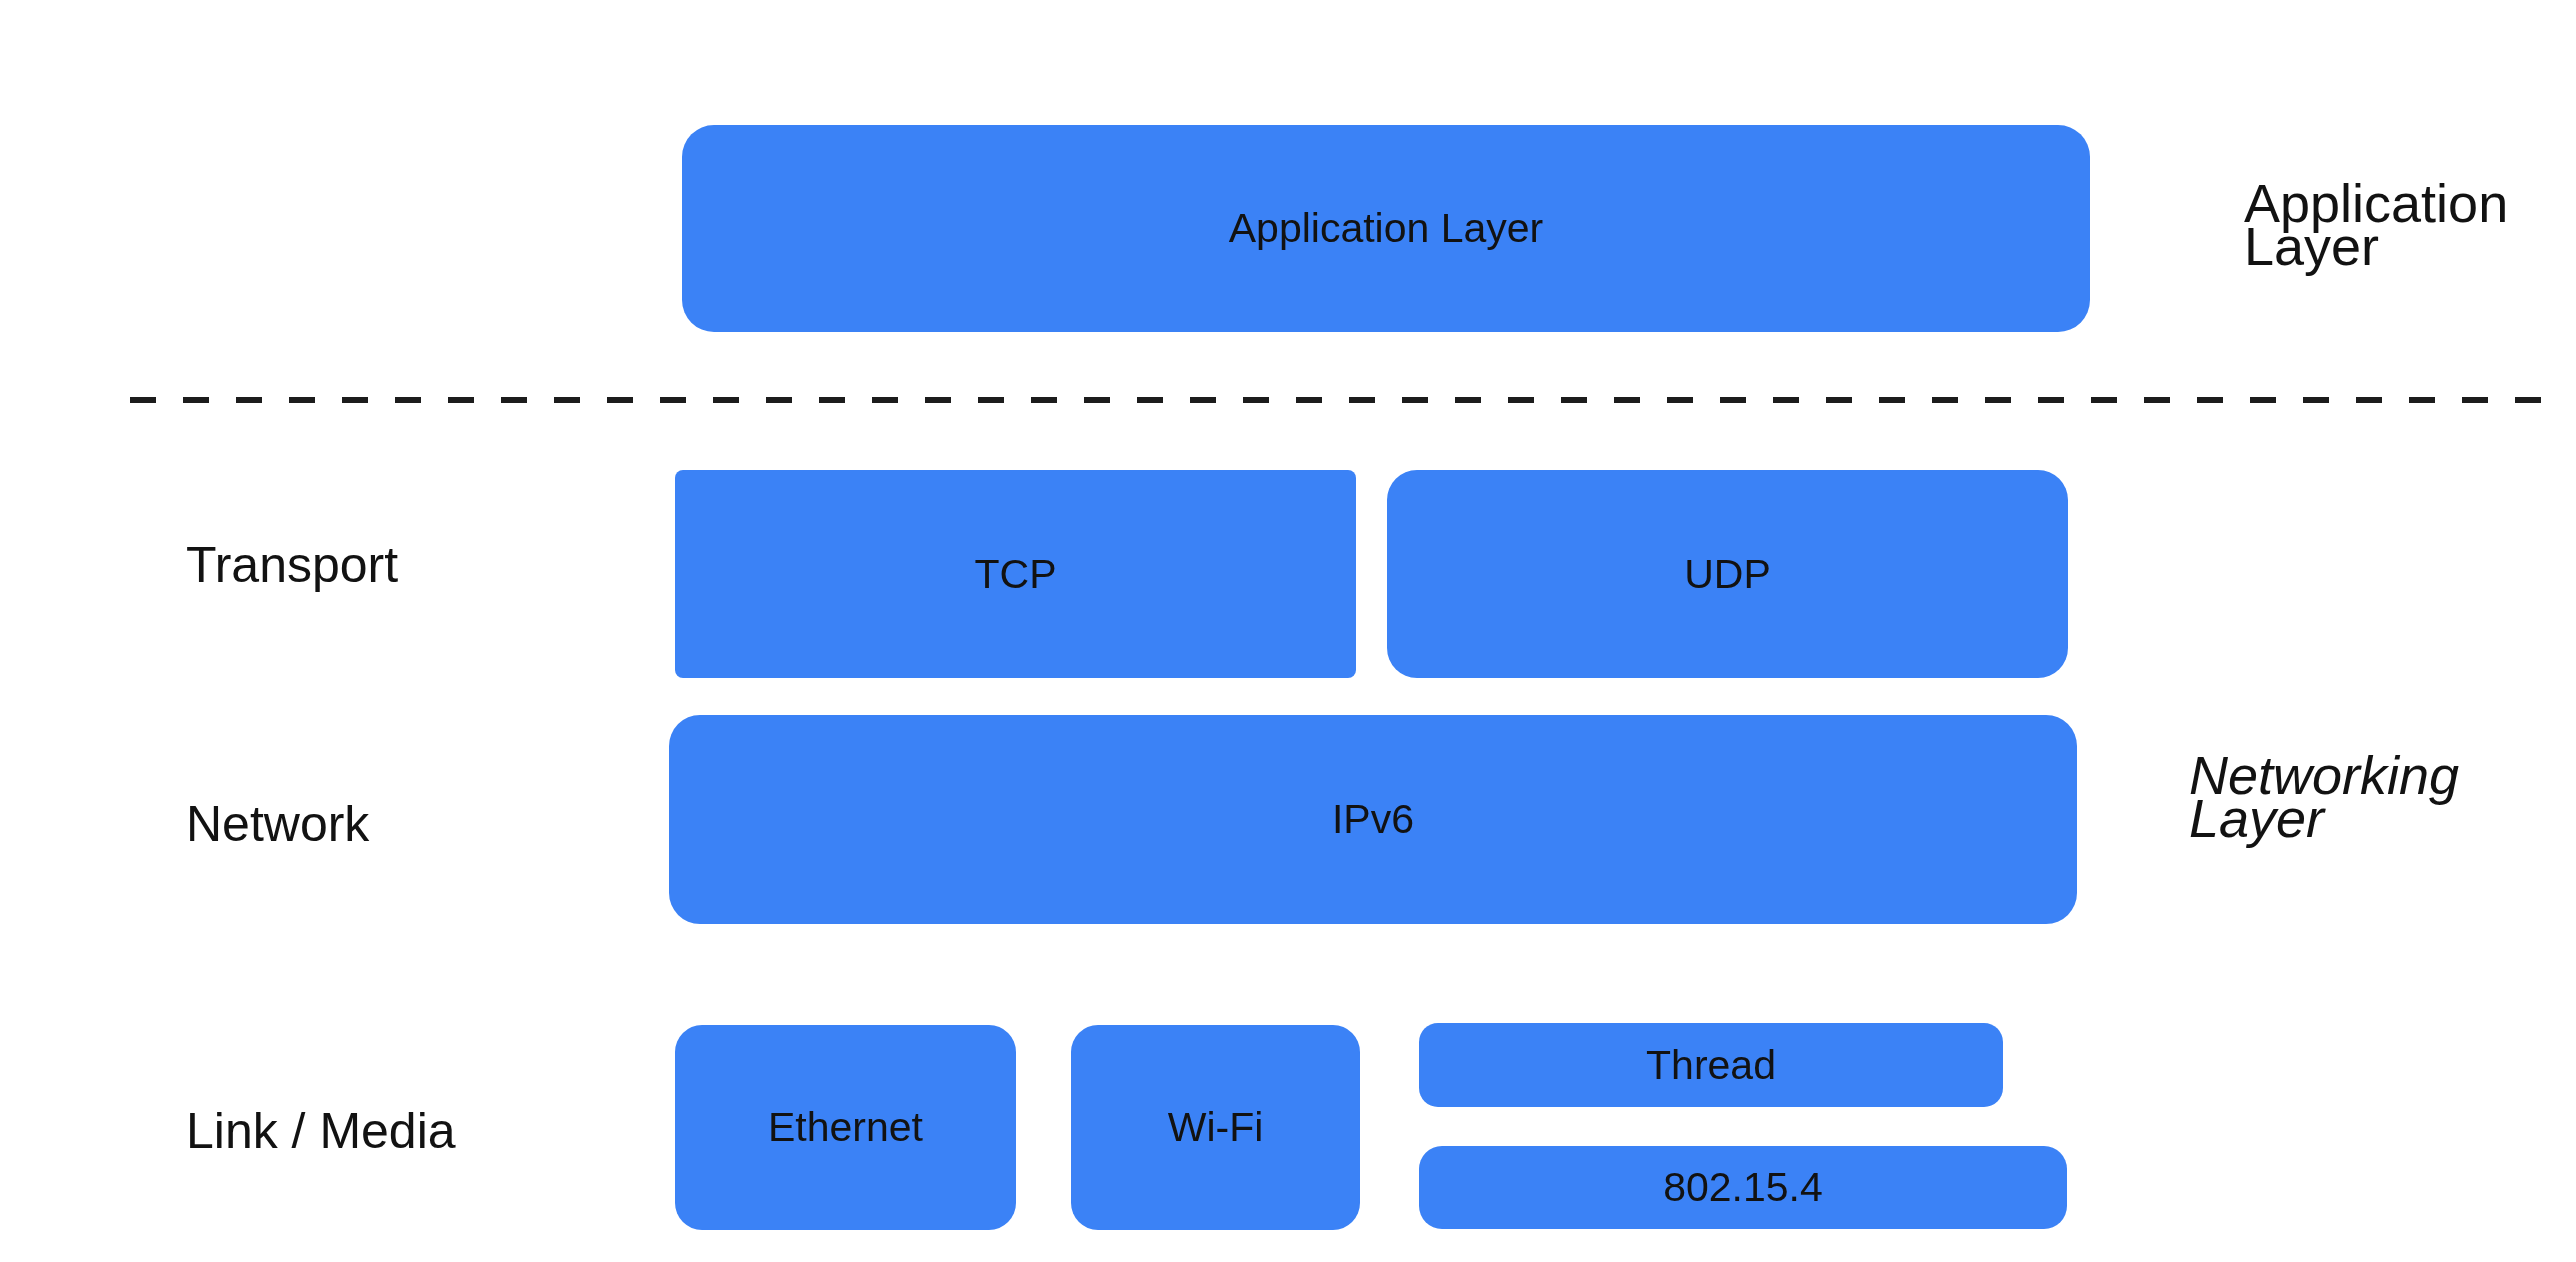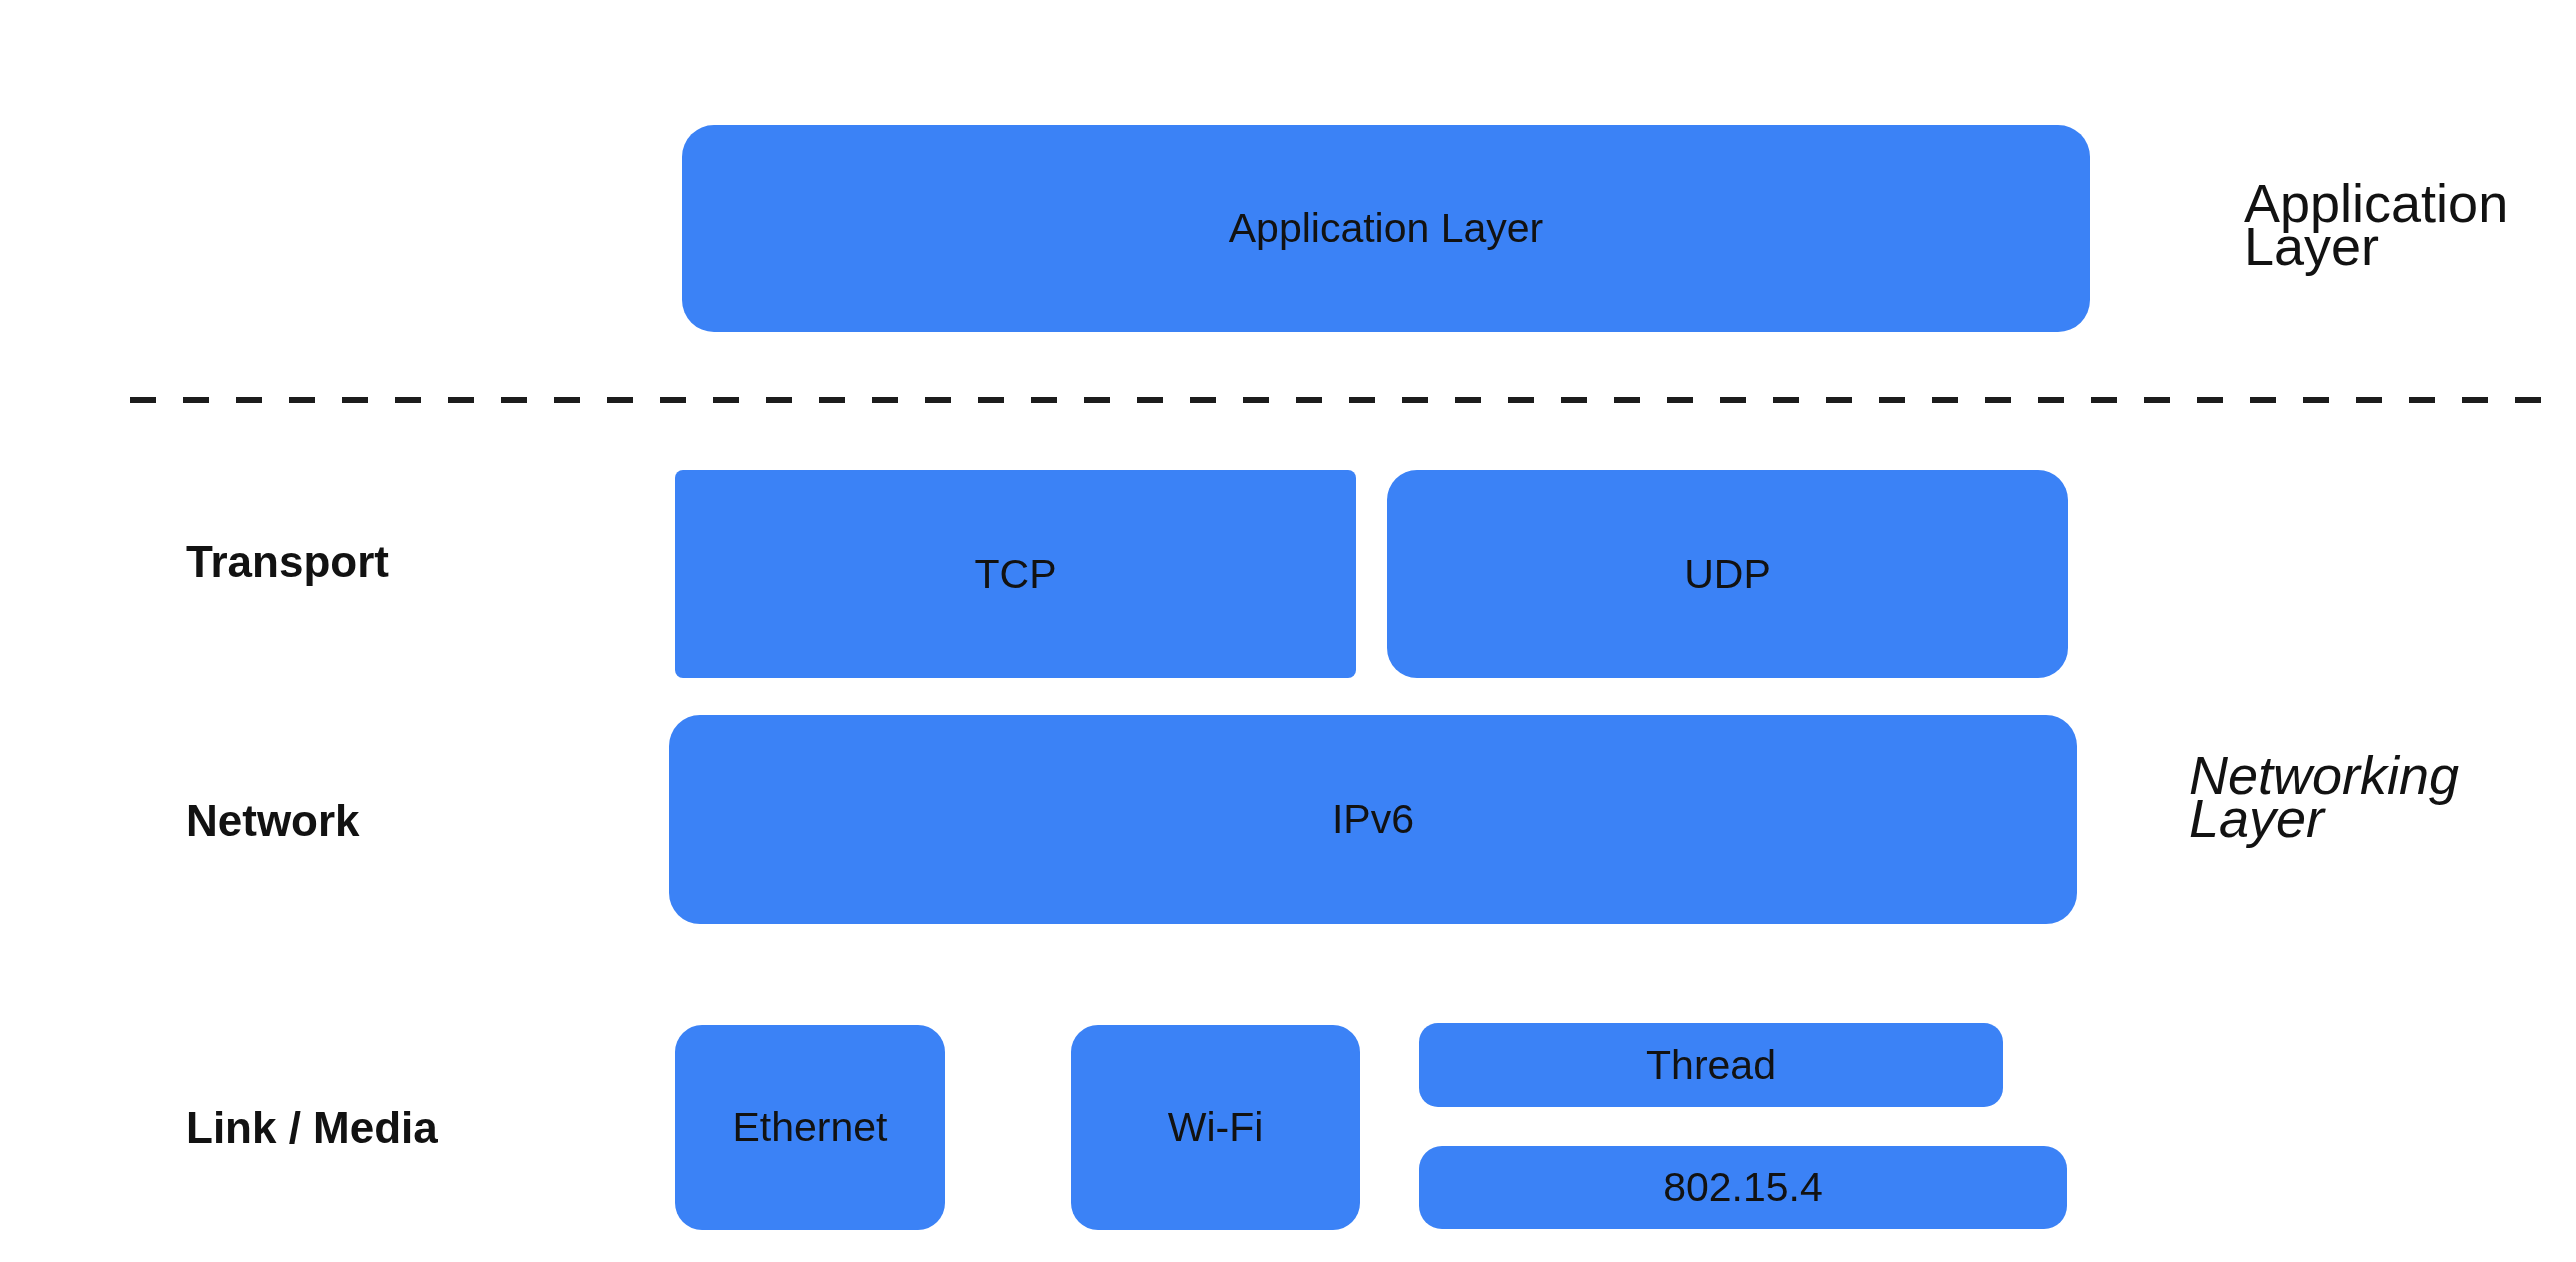--- a/index.html
+++ b/index.html
@@ -26,25 +26,24 @@
     align-items: center;
     justify-content: center;
   }
   .box-label {
     font-size: 41px;
     color: var(--text);
     white-space: nowrap;
   }
   .row-label {
     position: absolute;
-    font-size: 44px;
+    font-size: 50px;
     line-height: 1.0;
     color: var(--text);
     white-space: nowrap;
-    font-weight: bold;
   }
   .side-label {
     position: absolute;
     font-size: 54px;
     line-height: 43px;
     color: var(--text);
     white-space: pre-line;
   }
   .divider {
     position: absolute;
@@ -56,21 +55,21 @@
       90deg,
       var(--line) 0px, var(--line) 26px,
       transparent 26px, transparent 53px
     );
   }
   
   .app-box      { left: 618px; top: 61px;  width: 1408px; height: 207px; border-radius: 32px; }
   .tcp-box      { left: 611px; top: 406px;  width: 681px; height: 208px; border-radius: 8px; }
   .udp-box      { left: 1323px; top: 406px;  width: 681px; height: 208px; border-radius: 30px; }
   .ipv6-box     { left: 605px; top: 651px; width: 1408px; height: 209px; border-radius: 31px; }
-  .ethernet-box { left: 611px; top: 961px; width: 270px;  height: 205px; border-radius: 27px; }
+  .ethernet-box { left: 611px; top: 961px; width: 341px;  height: 205px; border-radius: 27px; }
   .wifi-box     { left: 1007px; top: 961px; width: 289px;  height: 205px; border-radius: 27px; }
   .thread-box   { left: 1355px; top: 959px; width: 584px; height: 84px; border-radius: 19px; }
   .ieee-box     { left: 1355px; top: 1082px; width: 648px; height: 83px; border-radius: 23px; align-items: center; }
   
   .transport-label { left: 122px; top: 476px; }
   .network-label   { left: 122px; top: 735px; }
   .linkmedia-label { left: 122px; top: 1042px; text-align: center; }
   .app-side-label  { left: 2180px; top: 118px; }
   .net-side-label  { left: 2125px; top: 690px; font-style: italic; }
 </style>

